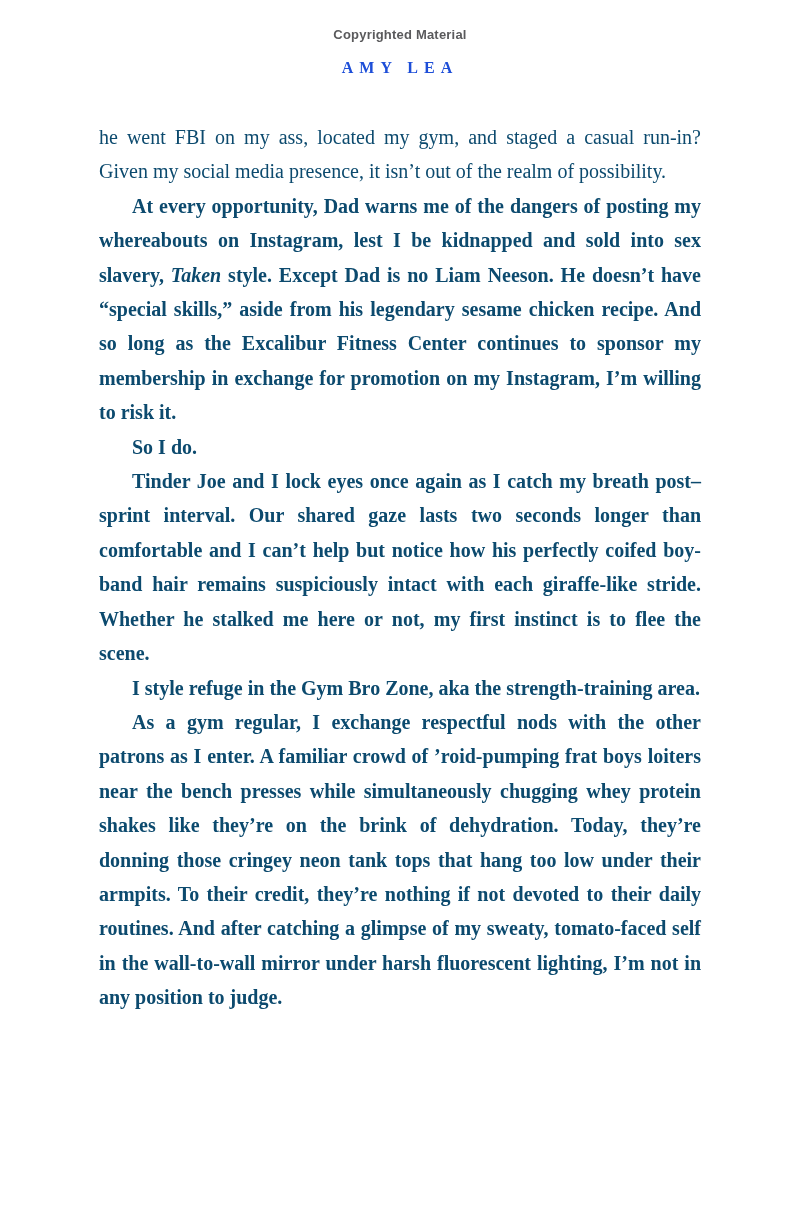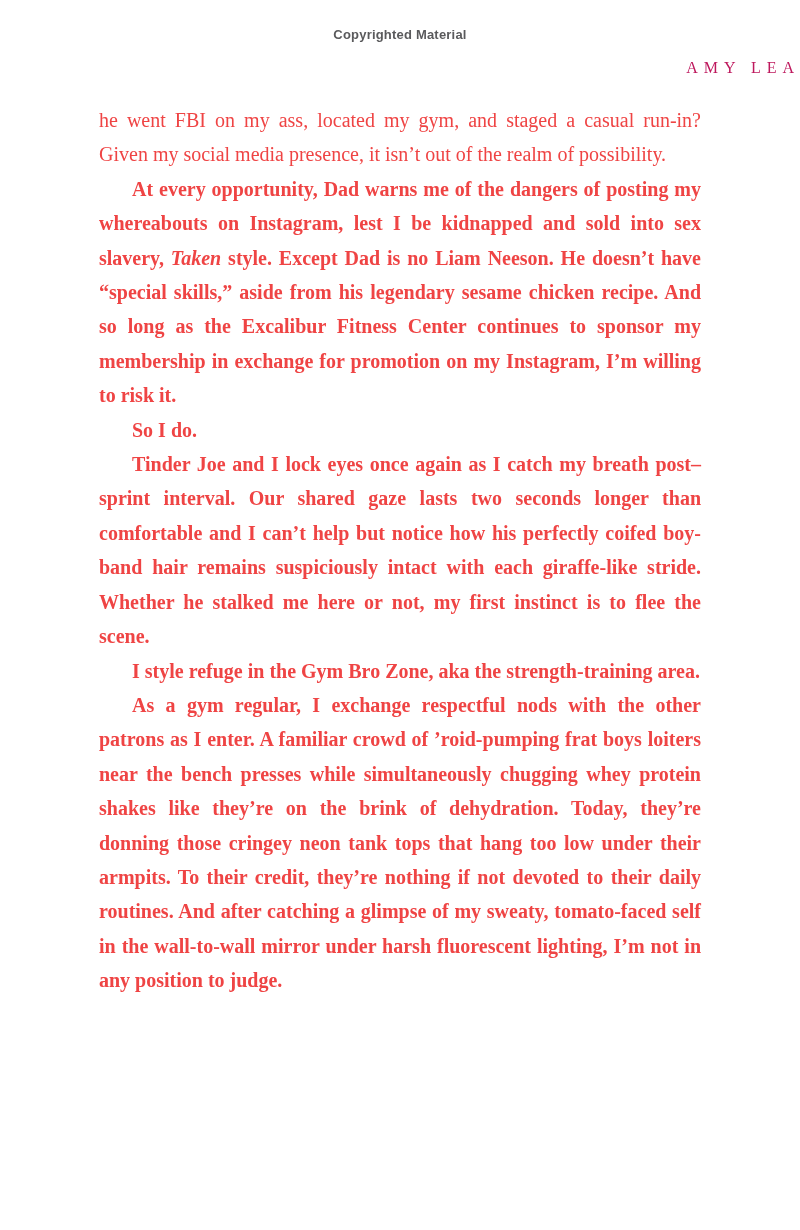--- a/index.html
+++ b/index.html
@@ -25,36 +25,36 @@
     color: #5a5a5c;
     letter-spacing: 0.2px;
   }
   .watermark.top { top: 27px; }
   .watermark.bottom { top: 1187px; }
   .author-header {
     position: absolute;
     top: 59px;
     left: 0;
     width: 100%;
-    text-align: right;
+    text-align: center;
     font-family: "Liberation Serif", "DejaVu Serif", serif;
     font-size: 16px;
-    font-weight: 400;
+    font-weight: 700;
     letter-spacing: 6px;
-    color: #be185d;
+    color: #1d4ed8;
   }
   .text-block {
     position: absolute;
-    top: 103px;
+    top: 120px;
     left: 99px;
     width: 602px;
     font-family: "Liberation Serif", "DejaVu Serif", serif;
     font-size: 20px;
     line-height: 34.4px;
-    color: #ef4444;
+    color: #0c4a6e;
     text-align: justify;
     text-justify: inter-word;
     hyphens: auto;
     -webkit-hyphens: auto;
   }
   .text-block p {
     margin: 0;
     padding: 0;
   }
   .text-block p.indent {

